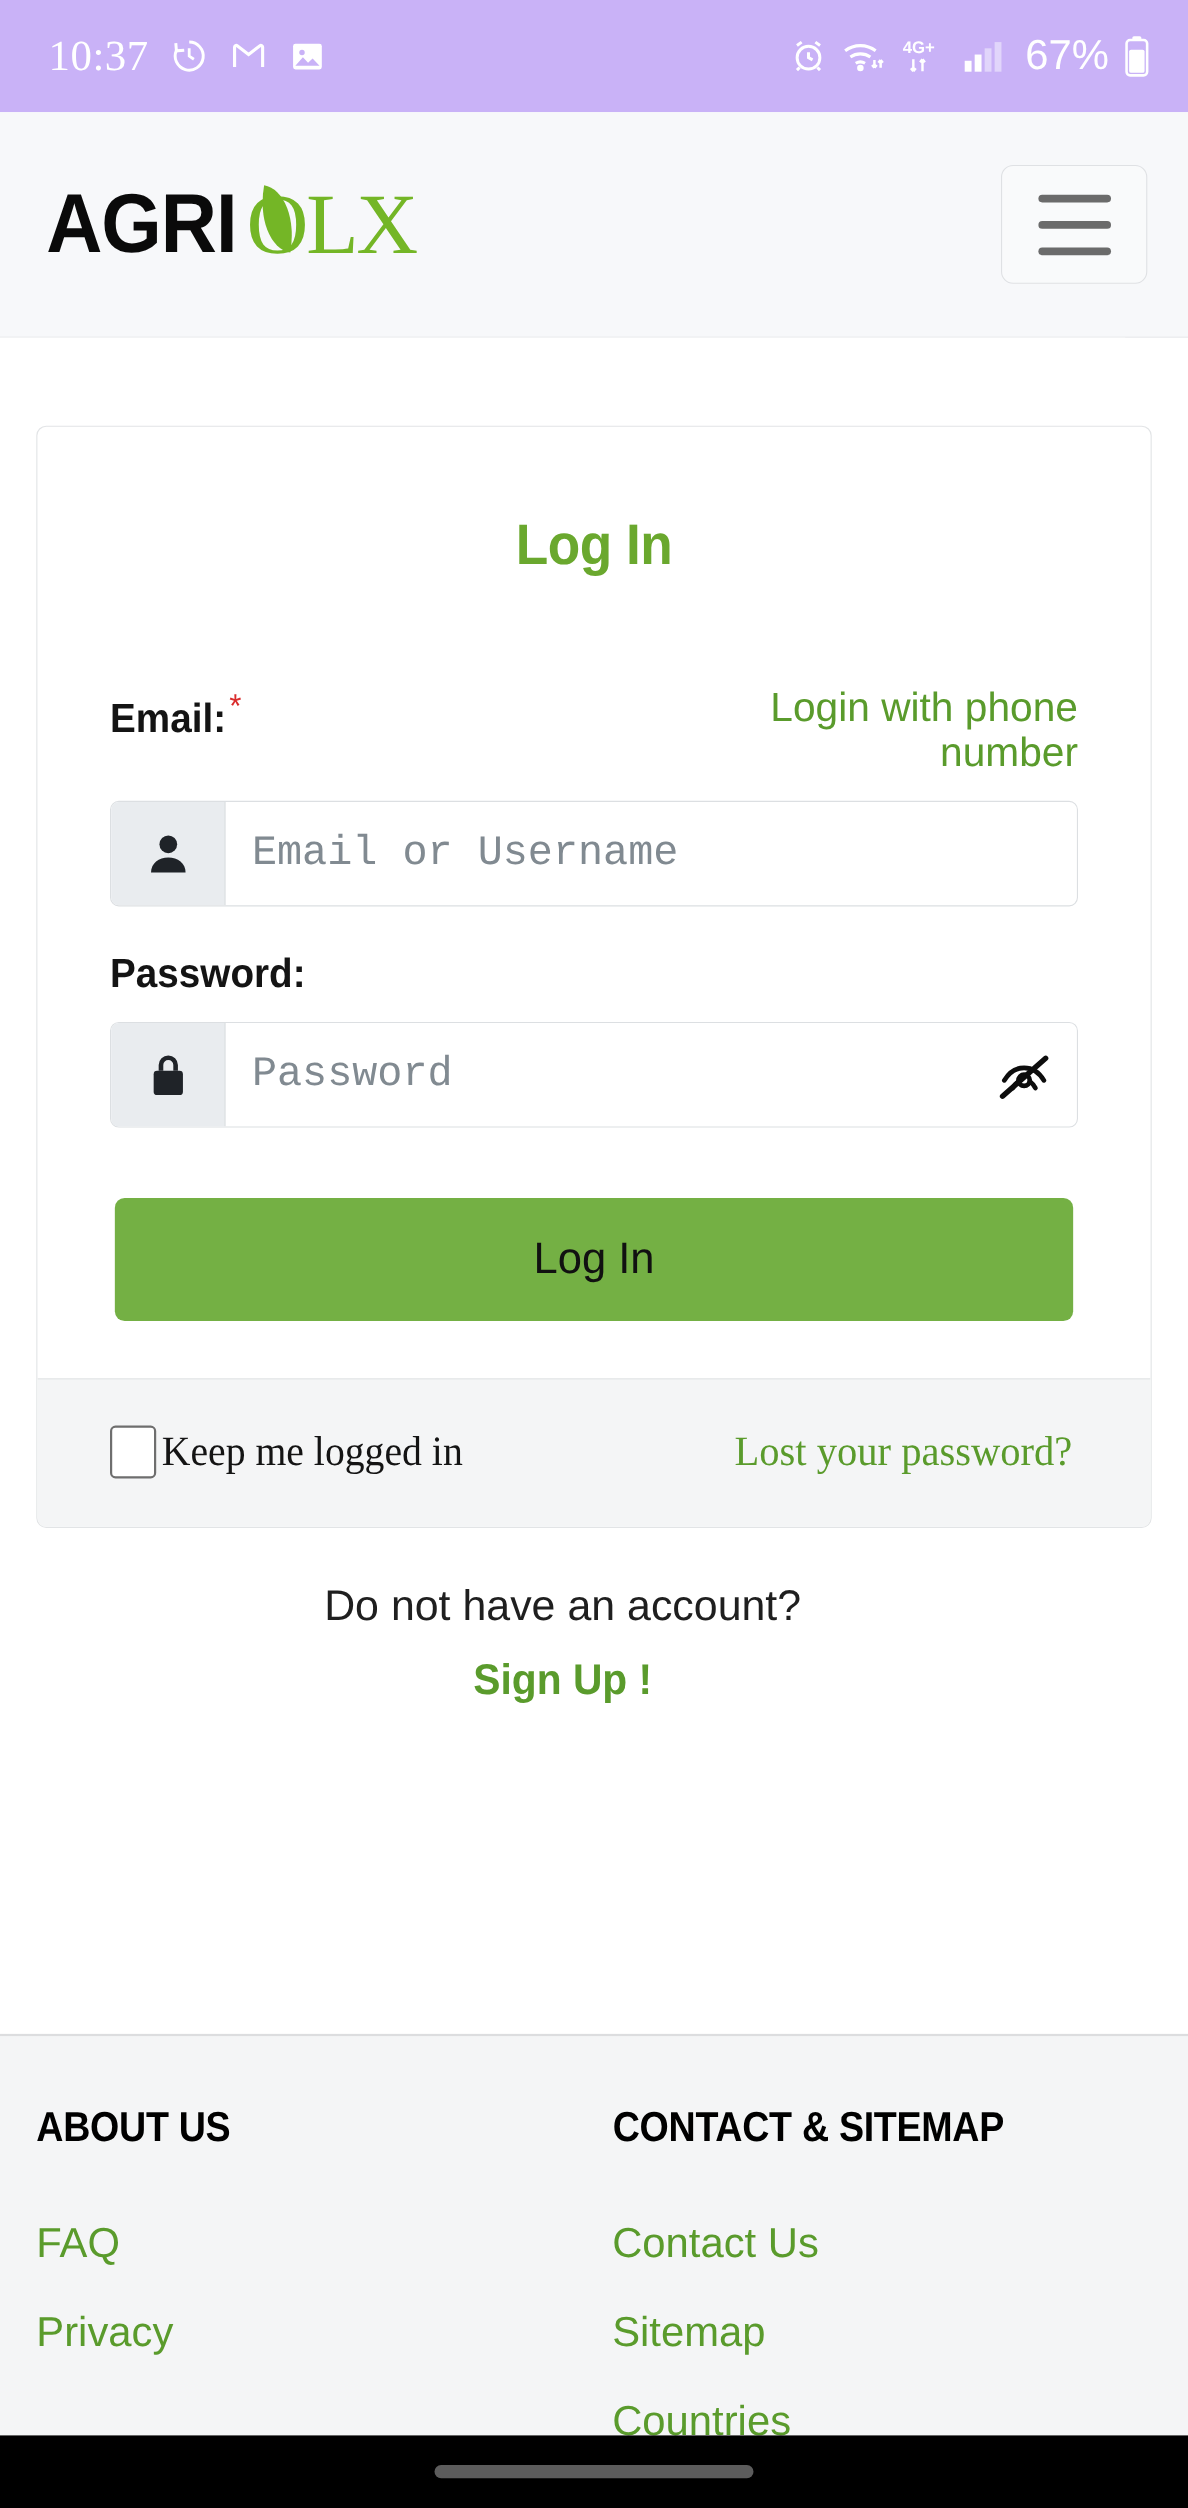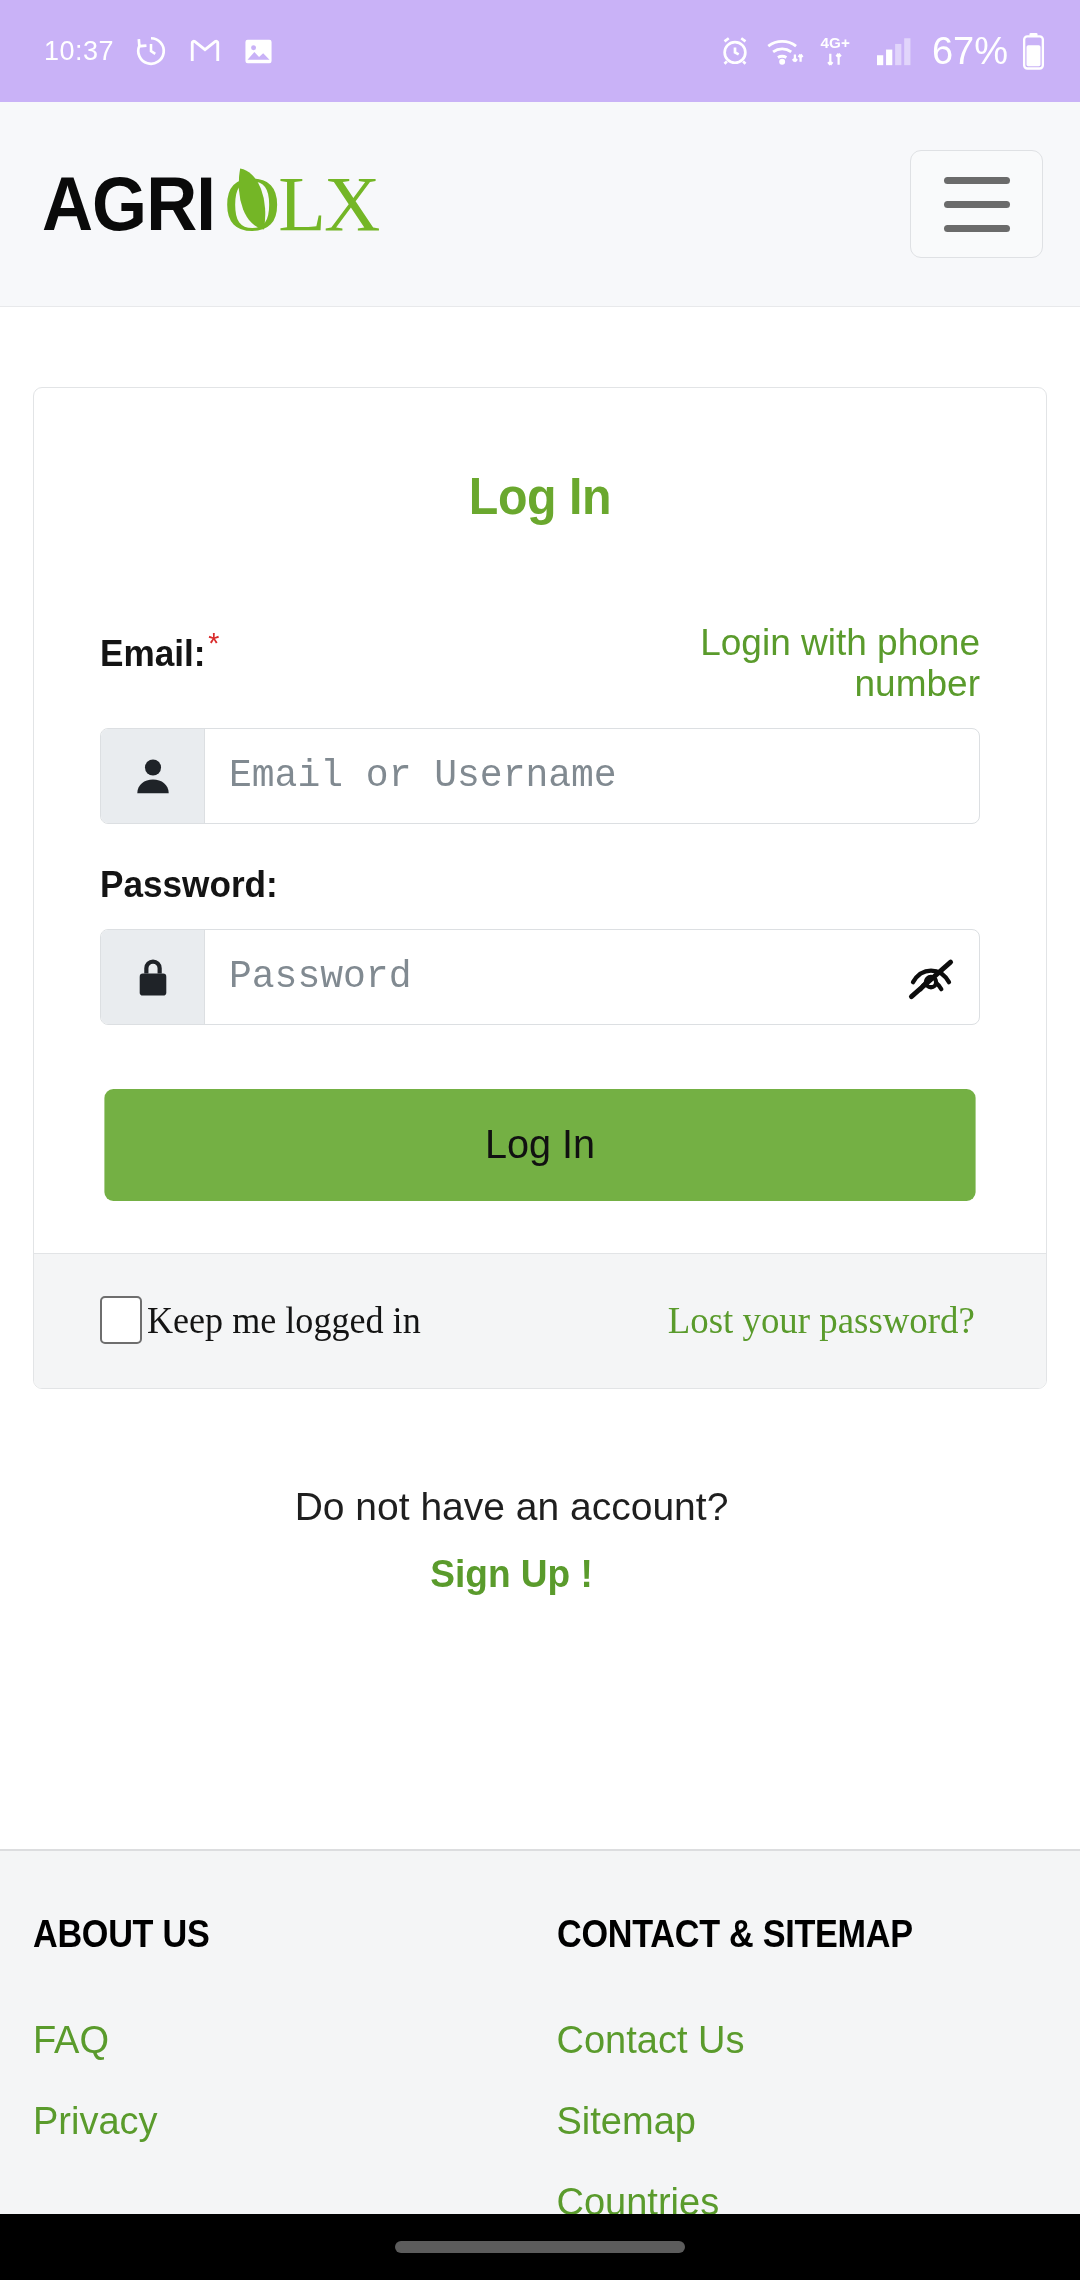--- a/index.html
+++ b/index.html
@@ -13,21 +13,21 @@
   
   .status-bar{
     height:102px; width:1080px;
     background:#c9b2f7;
     display:flex; align-items:center; justify-content:space-between;
     padding:0 34px 0 44px;
     color:#ffffff;
   }
   .status-left{ display:flex; align-items:center; gap:20px; }
   .status-right{ display:flex; align-items:center; gap:13px; }
-  .clock{ font-size:27px; letter-spacing:0.5px; line-height:1; }
+  .clock{ font-size:39px; letter-spacing:0.5px; line-height:1;font-family:Liberation Serif, serif; }
   .sicon{ display:inline-flex; align-items:center; justify-content:center; }
   .batt-pct{ font-size:38px; line-height:1; margin-left:6px; }
 
   
   .site-header{
     height:205px; width:1080px;
     background:#f7f8fa;
     border-bottom:1px solid #e8e9eb;
     display:flex; align-items:center; justify-content:space-between;
     padding:0 37px 0 42px;
@@ -159,21 +159,21 @@
   }
   .keepme{ display:flex; align-items:center; gap:5px; cursor:pointer; }
   .cbox{
     width:42px; height:48px;
     border:2px solid #6e6e6e; border-radius:5px;
     background:#ffffff; flex:0 0 auto;
   }
   .keepme-label{ font-size:38px; color:#141414; transform:scaleX(0.95); transform-origin:left center; }
   .lost-link{ font-size:38px; color:#5a9b2c; cursor:pointer; transform:scaleX(0.97); }
 
-  .signup-wrap{ text-align:center; margin-top:96px; }
+  .signup-wrap{ text-align:center; margin-top:50px; }
   .signup-q{ font-size:39px; color:#1f1f1f; margin-bottom:23px; }
   .signup-link{ font-size:39px; color:#5a9b2c; font-weight:700; cursor:pointer; transform:scaleX(0.95); display:inline-block; }
 
   
   .site-footer{
     width:1080px; height:365px;
     background:#f4f5f6;
     border-top:2px solid #dcdddf;
     display:flex;
     padding:62px 0 0 33px;

